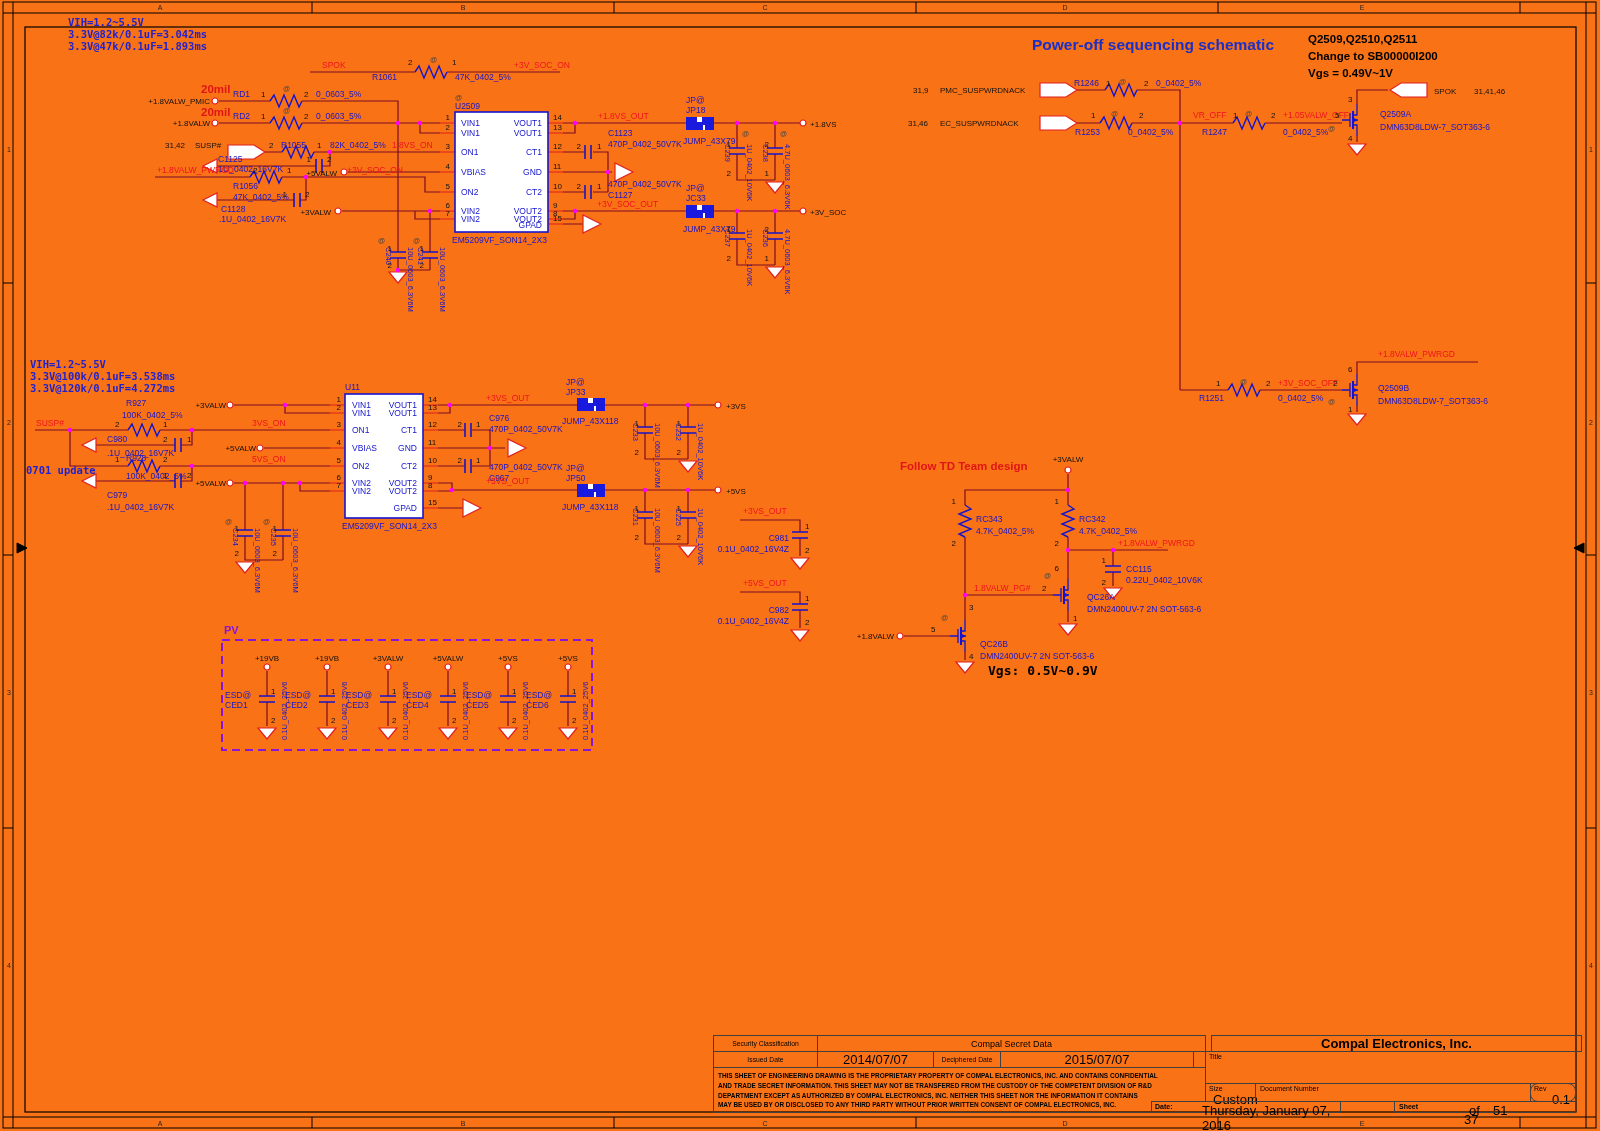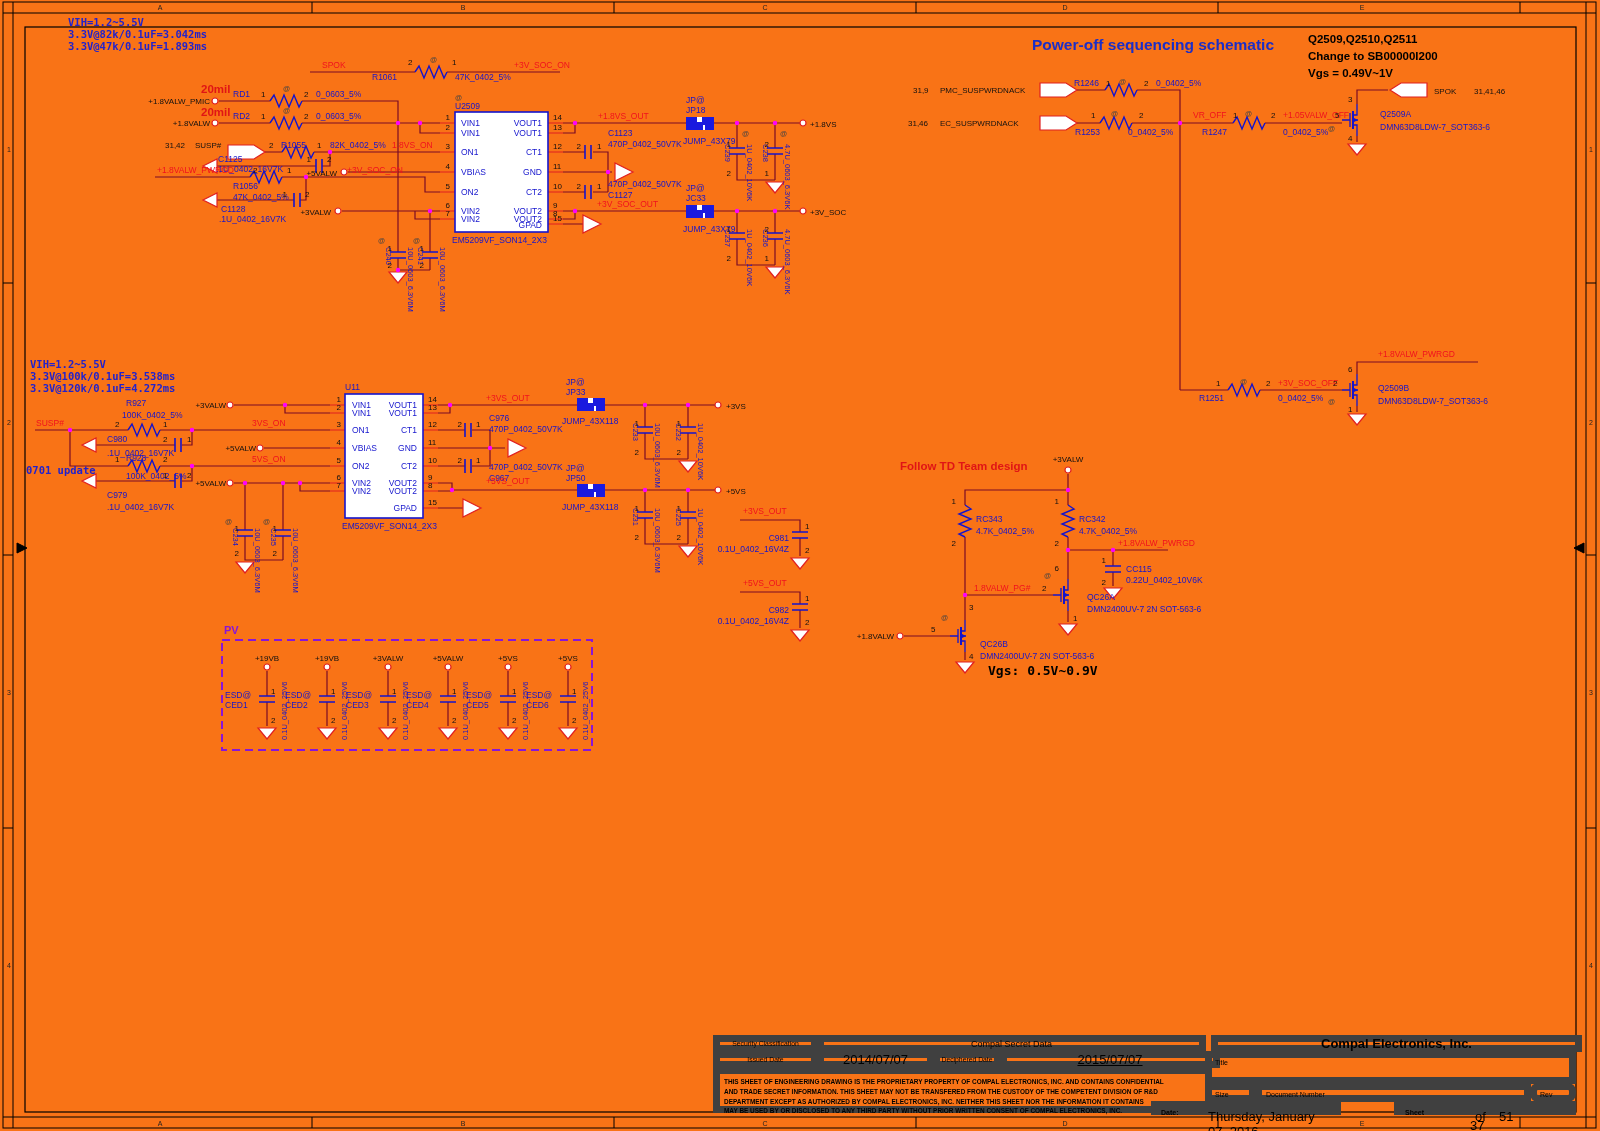--- a/index.html
+++ b/index.html
@@ -12,21 +12,21 @@
   .t-r{fill:#f0121e;font-size:8.5px;}
   .t-g{fill:#444444;font-size:7px;}
   .t-m{fill:#2222cc;font-size:10.5px;font-weight:bold;font-family:"DejaVu Sans Mono",monospace;}
   .t-rb{fill:#e01515;font-size:11.5px;font-weight:bold;}
   .t-bt{fill:#1b2ec7;font-size:15.5px;font-weight:bold;}
   .t-kb{fill:#000000;font-size:11.5px;font-weight:bold;}
   .t-km{fill:#000000;font-size:13px;font-weight:bold;font-family:"DejaVu Sans Mono",monospace;}
   .t-p{fill:#8816d8;font-size:11px;font-weight:bold;}
   .t-z{fill:#222222;font-size:7px;}
   
-  .tb{position:absolute;box-sizing:border-box;border:7px solid #404040;background:transparent;}
+  .tb{position:absolute;box-sizing:border-box;border:1px solid #404040;background:transparent;}
   .tb-label{font-size:6.8px;color:#000;}
   .tb-center{display:flex;align-items:center;justify-content:center;}
   .legal{font-size:6.45px;font-weight:bold;line-height:9.8px;color:#000;padding:3px 0 0 4px;white-space:nowrap;}
   .company{font-size:13px;font-weight:bold;}
   .dctitle{font-size:15px;}
   .small7{font-size:7px;color:#000;}
   .v75{font-size:13px;color:#000;}
 </style>
 </head>
 <body>
@@ -626,21 +626,21 @@
       </div>
   <div class="tb tb-center tb-label" style="left:713px;top:1051px;width:105px;height:17px;">
         <span>Issued Date</span>
       </div>
   <div class="tb tb-center v75" style="left:817px;top:1051px;width:117px;height:17px;">
         <span>2014/07/07</span>
       </div>
   <div class="tb tb-center tb-label" style="left:933px;top:1051px;width:68px;height:17px;">
         <span>Deciphered Date</span>
       </div>
-  <div class="tb tb-center v75" style="left:1000px;top:1051px;width:220px;height:17px;text-decoration:underline;">
+  <div class="tb tb-center v75" style="left:1000px;top:1051px;width:194px;height:17px;">
         <span>2015/07/07</span>
       </div>
   <div class="tb" style="left:713px;top:1067px;width:493px;height:46px;border-right:none;">
     <div class="legal">
       <div>THIS SHEET OF ENGINEERING DRAWING IS THE PROPRIETARY PROPERTY OF COMPAL ELECTRONICS, INC. AND CONTAINS CONFIDENTIAL</div>
       <div>AND TRADE SECRET INFORMATION. THIS SHEET MAY NOT BE TRANSFERED FROM THE CUSTODY OF THE COMPETENT DIVISION OF R&amp;D</div>
       <div>DEPARTMENT EXCEPT AS AUTHORIZED BY COMPAL ELECTRONICS, INC. NEITHER THIS SHEET NOR THE INFORMATION IT CONTAINS</div>
       <div>MAY BE USED BY OR DISCLOSED TO ANY THIRD PARTY WITHOUT PRIOR WRITTEN CONSENT OF COMPAL ELECTRONICS, INC.</div>
     </div>
   </div>

